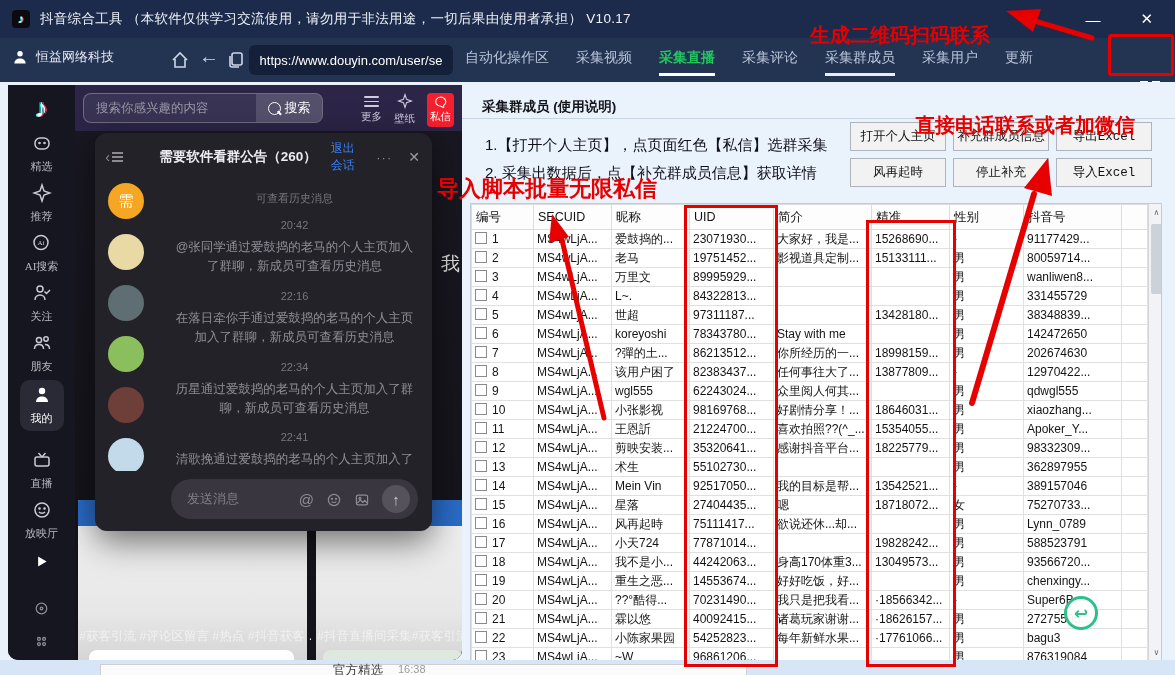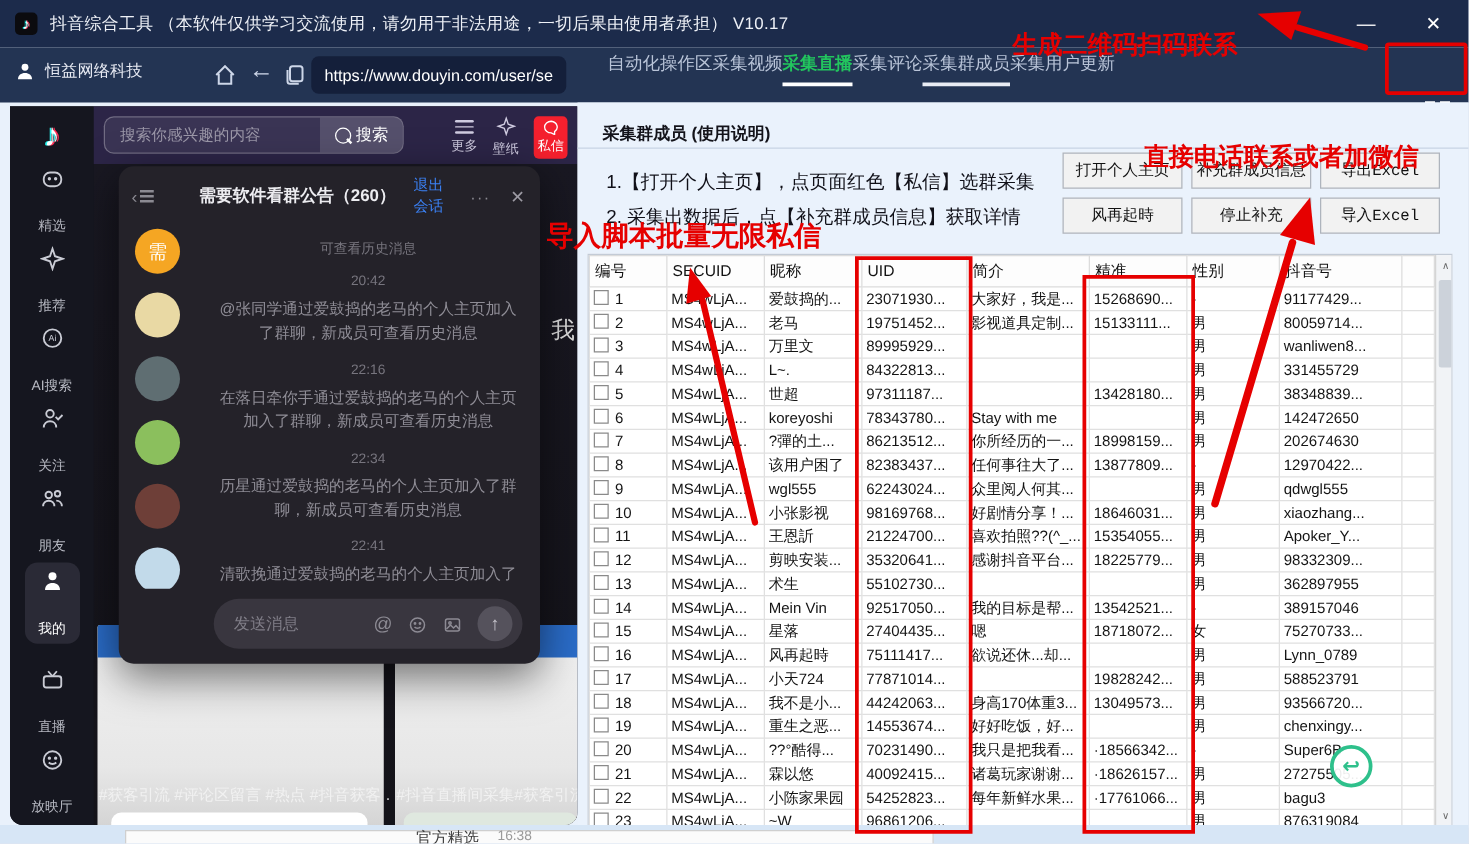--- a/index.html
+++ b/index.html
@@ -8,32 +8,32 @@
   .titlebar{position:absolute;left:0;top:0;width:1175px;height:38px;background:#1c2b4b;display:flex;align-items:center;}
   .appicon{width:18px;height:18px;background:#0b0b0f;border-radius:4px;margin-left:12px;color:#fff;font-size:12px;display:flex;align-items:center;justify-content:center;text-shadow:-1px 0 #25f4ee,1px 0 #fe2c55;}
   .apptitle{color:#eef1f7;font-size:13.5px;margin-left:10px;letter-spacing:.3px;}
   .winbtns{margin-left:auto;display:flex;align-items:center;gap:40px;padding-right:22px;color:#fff;}
   .winbtns span{font-size:15px;cursor:default;}
   
   .navbar{position:absolute;left:0;top:38px;width:1175px;height:44px;background:#233453;}
   .account{position:absolute;left:12px;top:10px;display:flex;align-items:center;gap:8px;color:#e6e9f2;font-size:13px;}
   .navico{position:absolute;top:12px;color:#cdd6e8;font-size:17px;line-height:1;}
   .urlbar{position:absolute;left:249px;top:7px;width:204px;height:30px;background:#141f3a;border-radius:6px;color:#fff;font-size:13px;display:flex;align-items:center;justify-content:center;}
-  .navmenu{position:absolute;left:486px;top:0;height:44px;display:flex;align-items:flex-start;}
+  .navmenu{position:absolute;left:465px;top:0;height:44px;display:flex;gap:27px;align-items:center;}
   .navitem{color:#b9c4d8;font-size:14px;padding:4px 0 6px;border-bottom:3px solid transparent;cursor:default;}
   .navitem.active{color:#22c55e;font-weight:bold;border-bottom-color:#fff;}
   .navitem.current{border-bottom-color:#e8ecf4;}
   .qrzone{position:absolute;left:1115px;top:42px;display:flex;align-items:center;gap:8px;}
   .minuscircle{width:16px;height:16px;border-radius:50%;background:#fff;position:relative;}
   .minuscircle::after{content:"";position:absolute;left:3px;top:7px;width:10px;height:2px;background:#233453;}
   
   .douyin{position:absolute;left:8px;top:85px;width:454px;height:575px;background:#15151f;border-radius:0 0 10px 10px;overflow:hidden;}
   .dyside{position:absolute;left:0;top:0;width:67px;height:575px;background:#15161f;display:flex;flex-direction:column;align-items:center;}
   .dylogo{margin-top:8px;font-size:26px;color:#fff;text-shadow:-1.5px 0 #25f4ee,1.5px 0 #fe2c55;}
-  .sitem{display:flex;flex-direction:column;align-items:center;gap:20px;color:#b7b9c2;font-size:11px;margin-top:9px;cursor:default;}
+  .sitem{display:flex;flex-direction:column;align-items:center;gap:6px;color:#b7b9c2;font-size:11px;margin-top:9px;cursor:default;font-family:Liberation Serif, serif;}
   .sitem svg{width:20px;height:20px;stroke:#c9cbd4;fill:none;stroke-width:1.5;}
   .sitem.sel{background:#2a2a36;border-radius:10px;padding:5px 11px;color:#fff;margin-top:6px;}
   .sdivider{width:30px;height:1px;background:#33333e;margin-top:10px;}
   .sico{color:#8a8c98;margin-top:12px;}
   .sico svg{width:17px;height:17px;stroke:#8a8c98;fill:none;stroke-width:1.5;}
   .dypage{position:absolute;left:67px;top:0;width:387px;height:575px;background:linear-gradient(180deg,#2c2547 0,#2c2547 46px,#191822 46px,#141319 100%);overflow:hidden;}
   .dytopbar{position:absolute;left:0;top:0;width:100%;height:46px;display:flex;align-items:center;}
   .searchpill{margin-left:8px;width:238px;height:28px;border:1px solid rgba(255,255,255,.28);background:rgba(255,255,255,.07);border-radius:8px;display:flex;align-items:center;overflow:hidden;}
   .searchph{flex:1;color:#9b97a8;font-size:12.5px;padding-left:12px;white-space:nowrap;}
   .searchbtn{width:66px;height:100%;background:rgba(255,255,255,.14);color:#fff;font-size:13px;display:flex;align-items:center;justify-content:center;gap:4px;}

